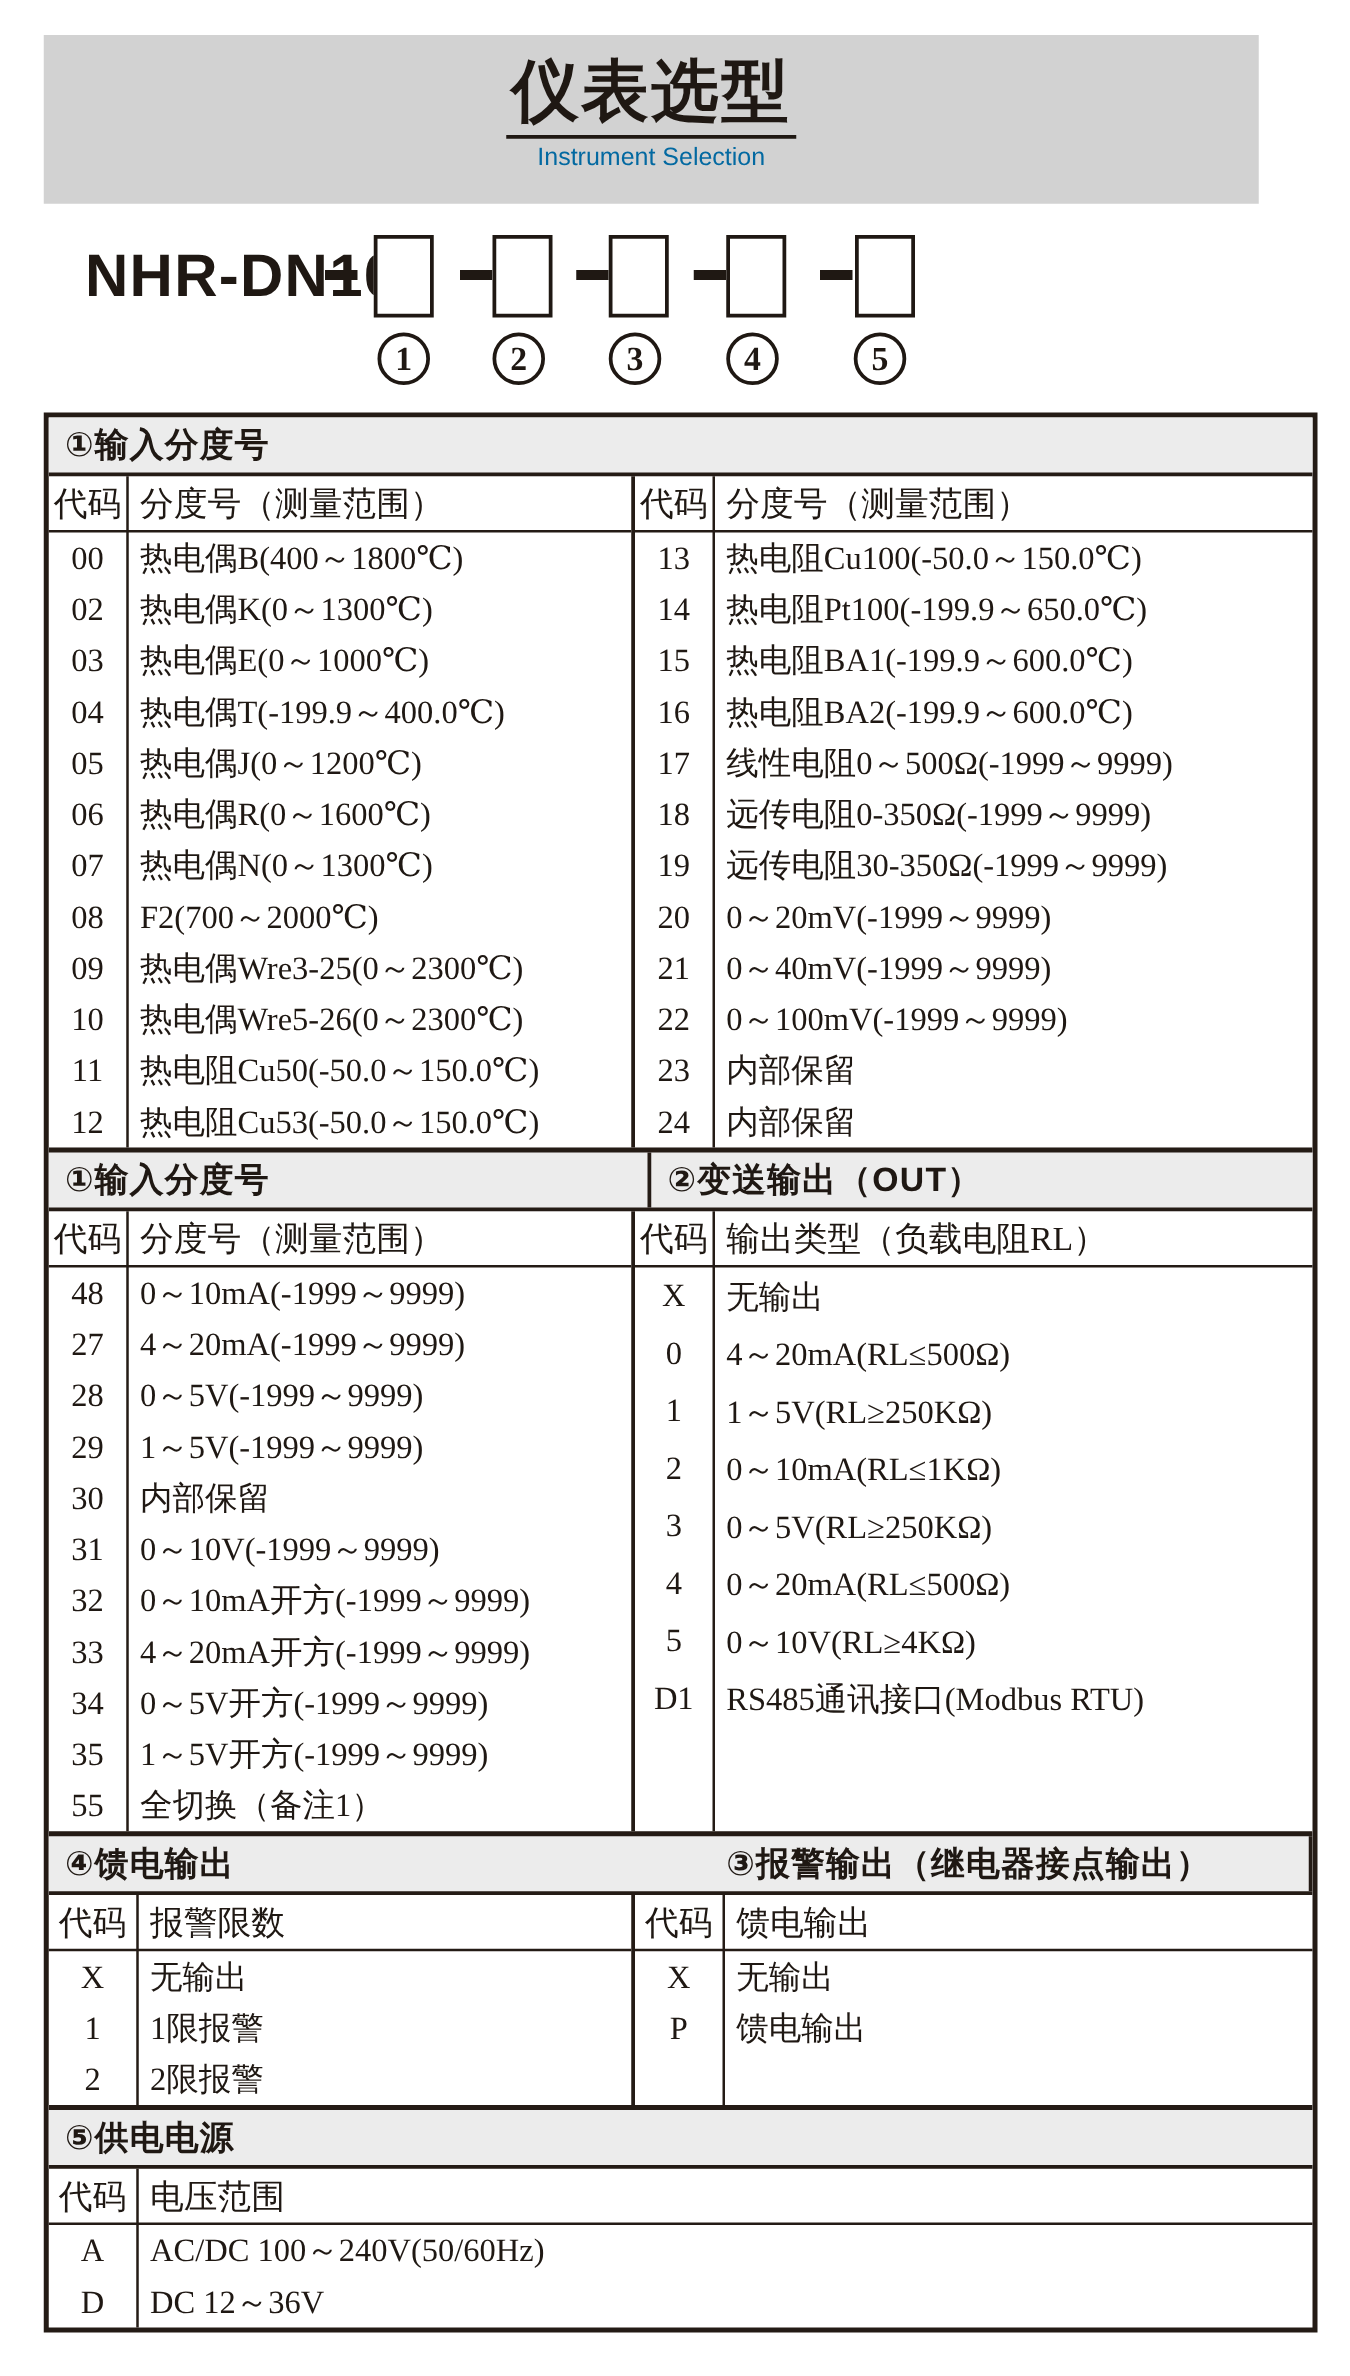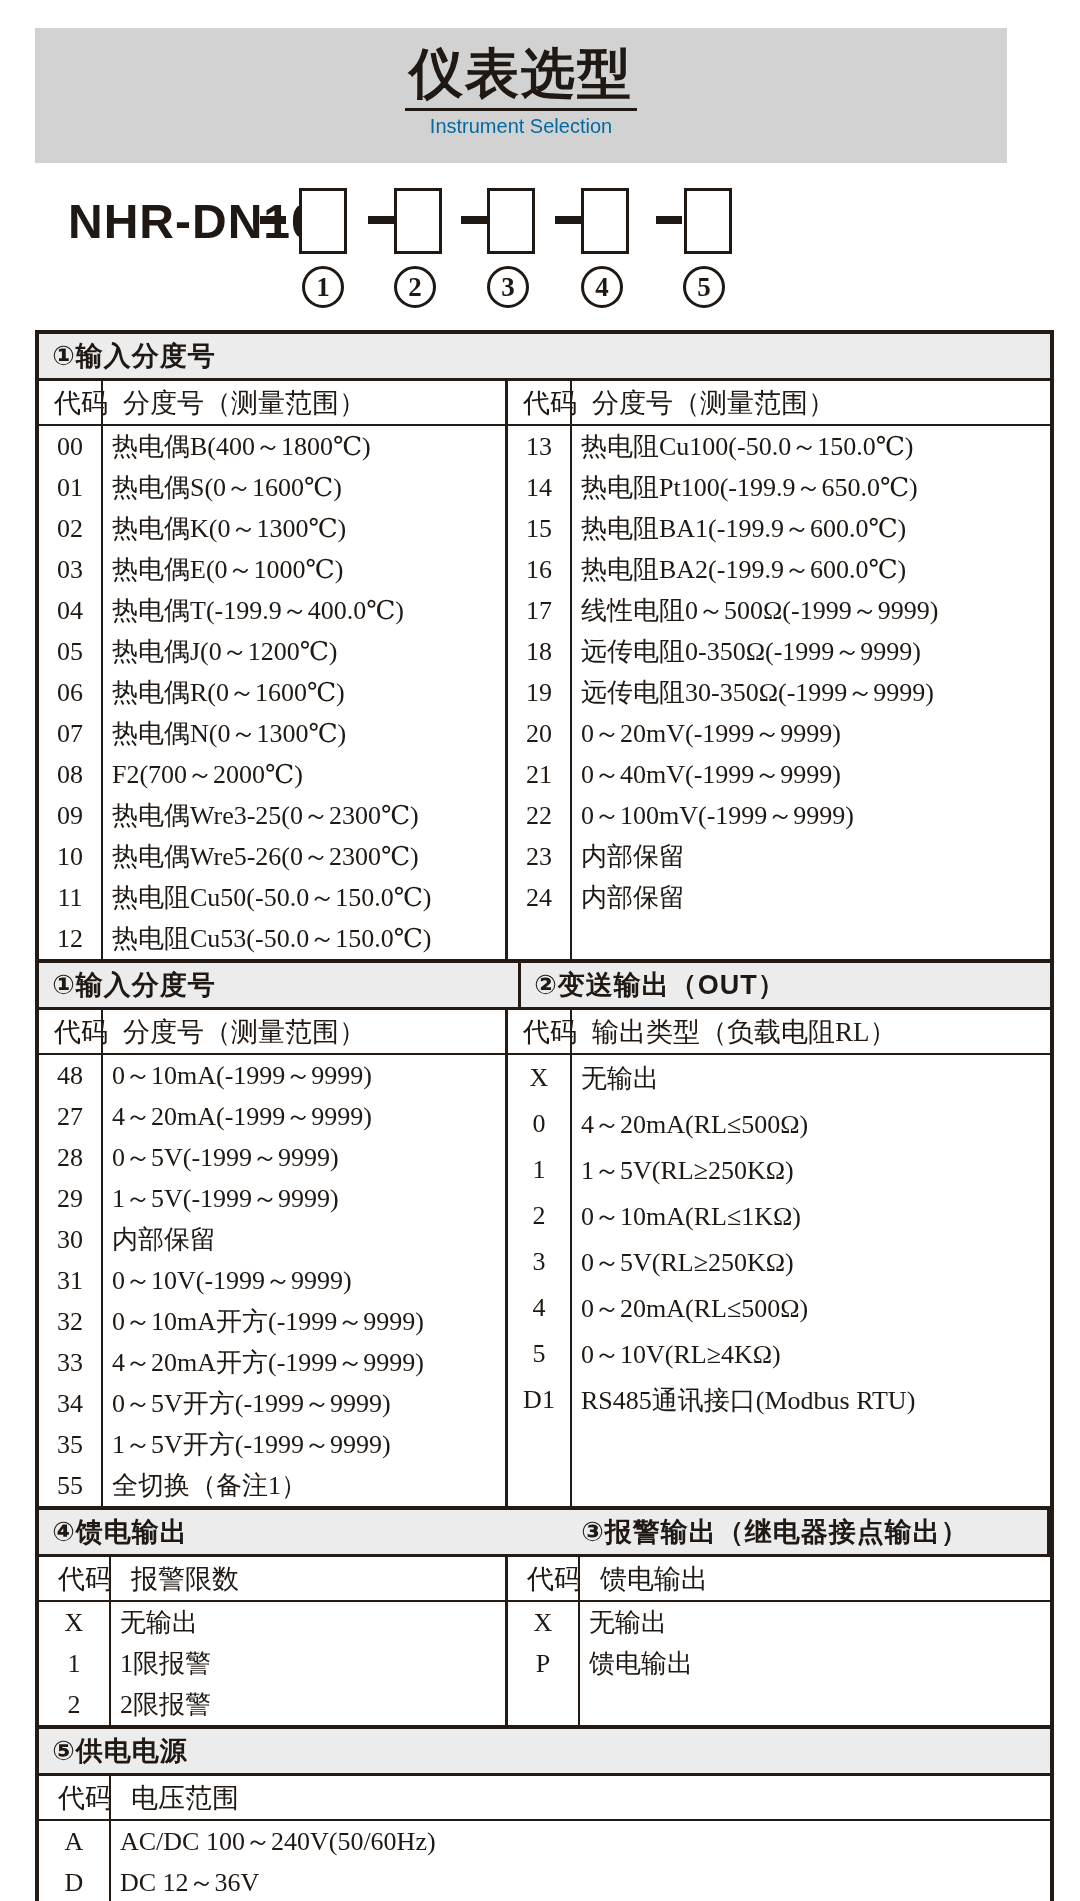--- a/index.html
+++ b/index.html
@@ -56,21 +56,21 @@
   .grid{display:flex;align-items:stretch;}
   .half{position:relative;flex:1;}
   .half.left{flex:none;width:466px;border-right:3px solid var(--line);}
   .half.full{flex:1;}
   .half::after{content:"";position:absolute;top:0;bottom:0;left:62px;width:2px;background:var(--line);}
   .sec-s3 .half::after,.sec-s5 .half::after{left:70px;}
   .t-row{display:flex;align-items:center;}
   .t-row .c{flex:none;width:62px;text-align:center;font-size:26px;}
   .sec-s3 .t-row .c,.sec-s5 .t-row .c{width:70px;}
   .t-row .l{flex:1;padding-left:11px;font-size:26px;white-space:nowrap;overflow:hidden;}
-  .colhdr{height:43px;border-bottom:2px solid var(--line);padding-left:11px;}
+  .colhdr{height:43px;border-bottom:2px solid var(--line);}
   .colhdr .c,.colhdr .l{font-size:27px;}
   .rows .t-row{height:41px;}
   .sec-s2 .half:not(.left) .rows .t-row{height:46px;}
   .sec-s5 .rows .t-row{height:41px;}
 </style>
 </head>
 <body>
 
 <div class="banner">
   <div>
@@ -109,24 +109,20 @@
           <div class="t-row colhdr">
             <span class="c">代码</span>
             <span class="l">分度号（测量范围）</span>
           </div>
           <div class="rows">
             <div class="t-row">
               <span class="c">00</span>
               <span class="l">热电偶B(400～1800℃)</span>
             </div>
             <div class="t-row">
-              <span class="c">01</span>
-              <span class="l">热电偶S(0～1600℃)</span>
-            </div>
-            <div class="t-row">
               <span class="c">02</span>
               <span class="l">热电偶K(0～1300℃)</span>
             </div>
             <div class="t-row">
               <span class="c">03</span>
               <span class="l">热电偶E(0～1000℃)</span>
             </div>
             <div class="t-row">
               <span class="c">04</span>
               <span class="l">热电偶T(-199.9～400.0℃)</span>

